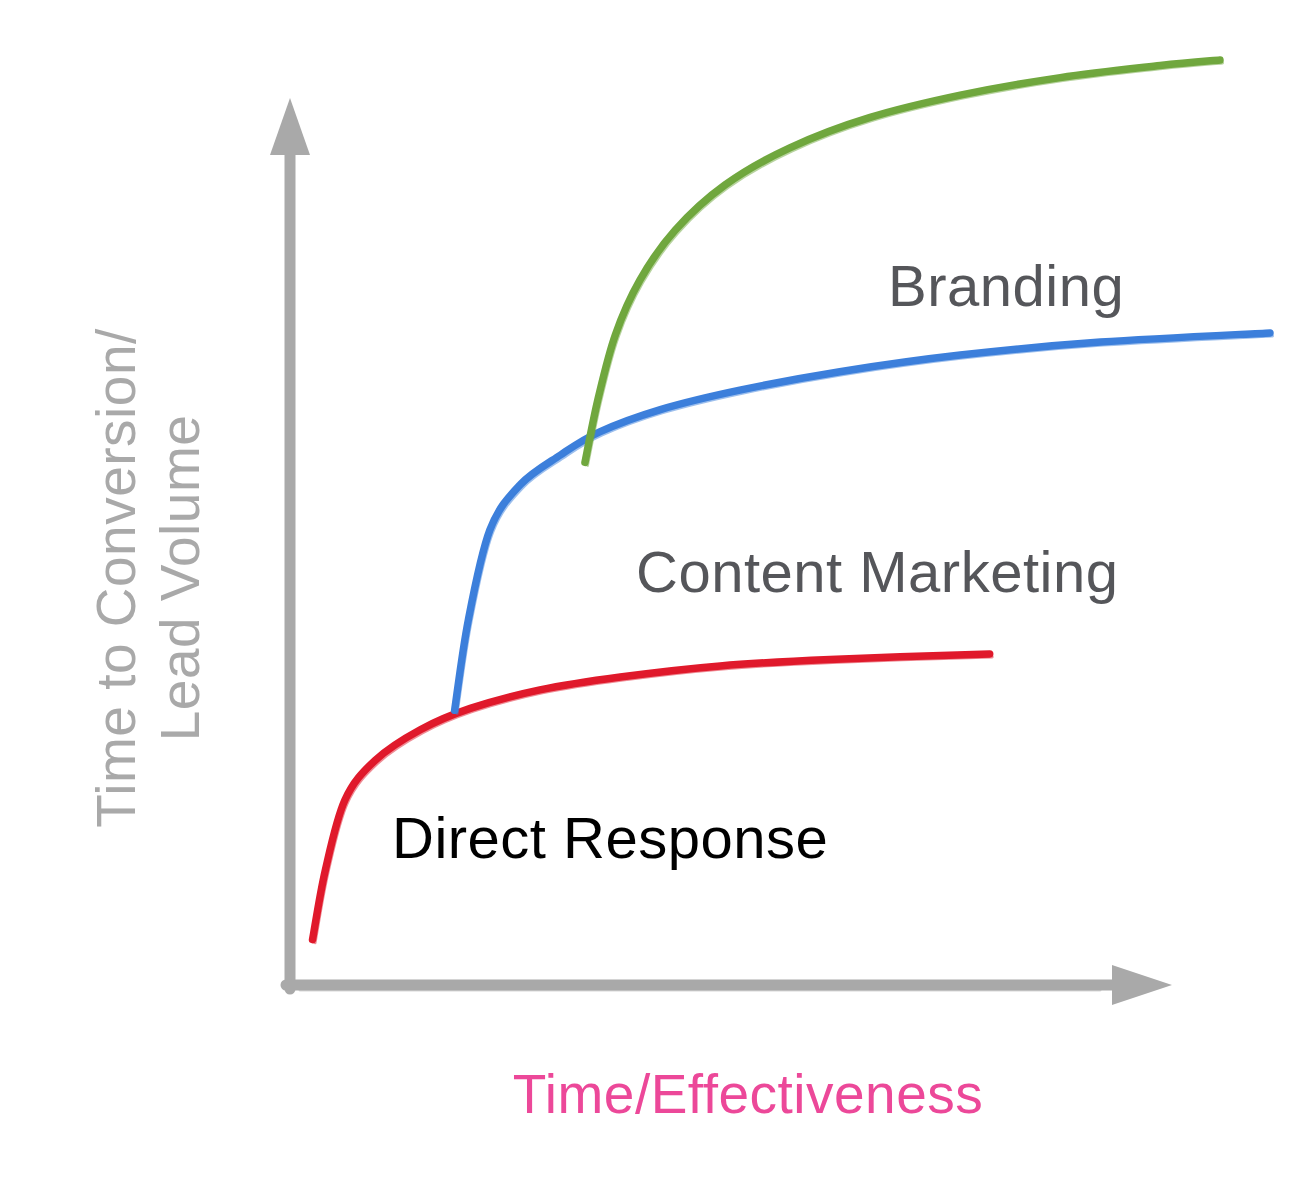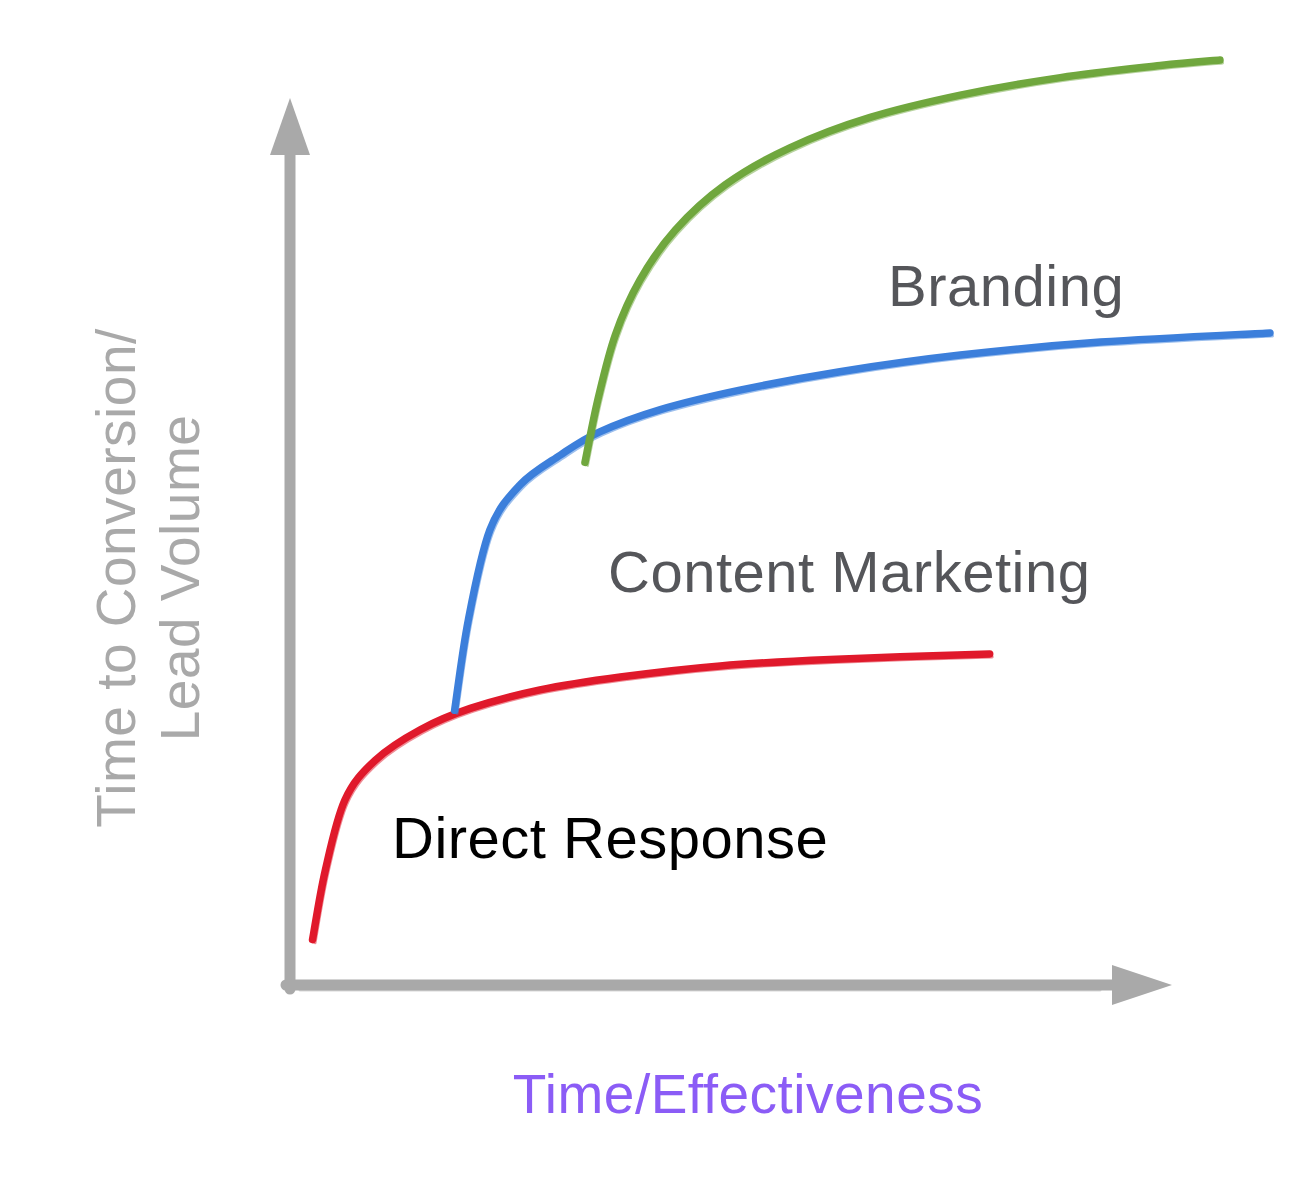--- a/index.html
+++ b/index.html
@@ -27,21 +27,21 @@
     position: absolute;
     white-space: nowrap;
     user-select: none;
   }
   .series-label {
     font-size: 58px;
     font-weight: 400;
     letter-spacing: 0.5px;
   }
   .series-label.branding      { left: 888px; top: 252px; }
-  .series-label.content       { left: 608px; top: 538px; text-align: right; }
+  .series-label.content       { left: 636px; top: 538px; text-align: right; }
   .series-label.direct        { left: 392px; top: 804px; }
   .axis-label {
     font-size: 55px;
     font-weight: 400;
     letter-spacing: 0.5px;
   }
   .axis-label.x {
     left: 748px;
     top: 1062px;
     transform: translateX(-50%);
@@ -77,20 +77,20 @@
         <path d="M 584.98 462.375 C 587.1 452.0 592.7 421.7 597.7 400.4 C 602.8 379.1 608.3 354.8 615.4 334.7 C 622.4 314.7 629.9 297.6 639.9 280.1 C 649.8 262.7 660.9 246.1 675.1 230.2 C 689.4 214.3 706.0 198.6 725.1 184.9 C 744.2 171.2 765.6 159.1 789.8 147.9 C 814.0 136.6 841.7 126.1 870.2 117.4 C 898.6 108.6 928.6 101.8 960.3 95.1 C 992.0 88.5 1027.0 82.5 1060.3 77.6 C 1093.6 72.6 1133.6 68.5 1160.2 65.5 C 1186.9 62.6 1210.1 60.9 1220.0 60.0" fill="none" stroke="#70a73e" stroke-width="3" opacity="0.5" transform="translate(2.5,3)" stroke-linecap="round" stroke-linejoin="round"></path>
       </g>
   </svg>
 
   <div class="label series-label branding" style="color: rgb(85, 86, 90);">Branding</div>
 
   <div class="label series-label content" style="color: rgb(85, 86, 90);">Content Marketing</div>
 
   <div class="label series-label direct" style="color: #000000;">Direct Response</div>
 
-  <div class="label axis-label x" style="color: #8b5cf6;">Time/Effectiveness</div>
+  <div class="label axis-label x" style="color: #ec4899;">Time/Effectiveness</div>
 
   <div class="label axis-label y" style="color: rgb(169, 169, 169);">
     <div>Time to Conversion/</div>
     <div>Lead Volume</div>
   </div>
 
 </div>
 
 </body></html>

